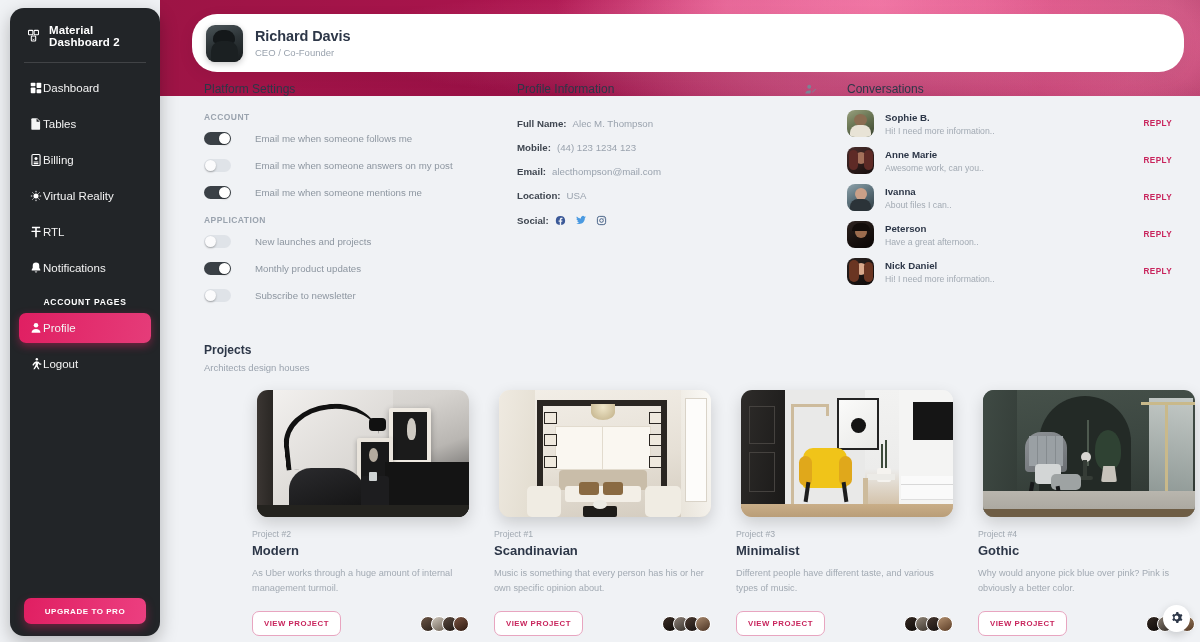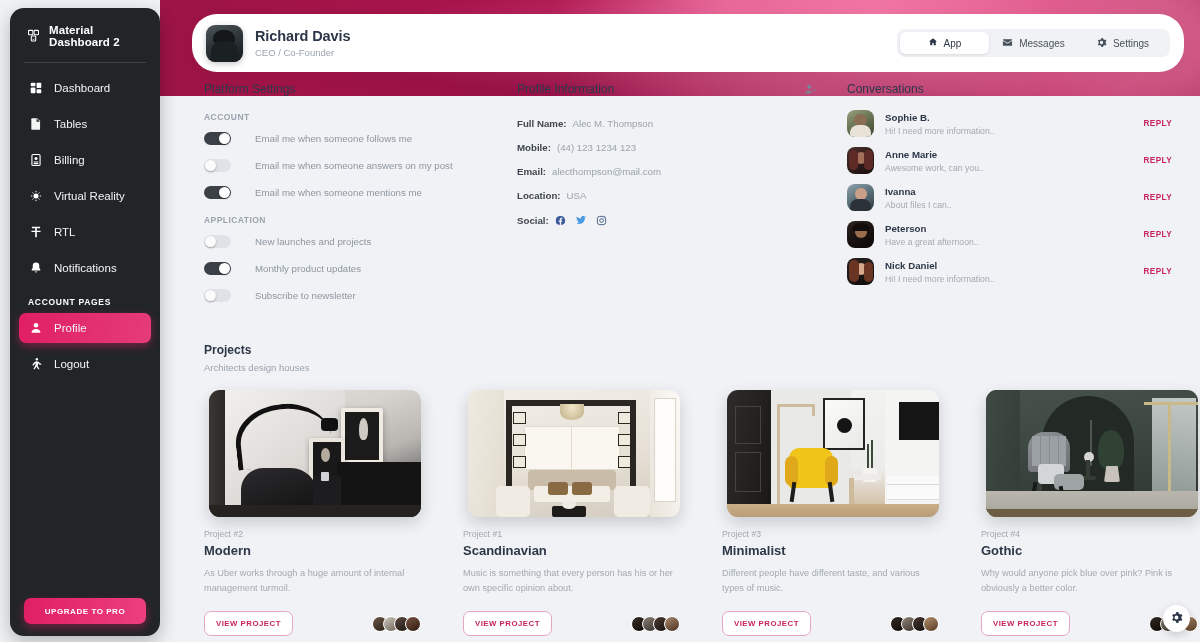--- a/index.html
+++ b/index.html
@@ -39,33 +39,33 @@
   }
   .brand {
     display: flex; align-items: center; gap: 8px;
     padding: 16px 12px 14px 16px;
   }
   .brand-title { font-size: 11.5px; font-weight: bold; letter-spacing: .1px; color:#fff; }
   .brand-divider { height:1px; background: rgba(255,255,255,0.14); margin: 0 14px 10px; }
 
   .nav-list { padding: 0 9px; }
   .nav-item {
-    display: flex; align-items: center; gap: 11px;
+    display: flex; align-items: center; 
     height: 30px; padding: 0 9px; margin-bottom: 6px;
     border-radius: 7px; cursor: pointer;
   }
   .nav-item .label { font-size: 11.5px; color: #f3f3f3; white-space: nowrap; }
   .nav-item.active {
     background: linear-gradient(100deg,#e01f62 0%,#e53c79 100%);
     box-shadow: 0 3px 8px rgba(224,31,98,0.45);
   }
   .nav-icon { width: 15px; height: 15px; display:flex; align-items:center; justify-content:center; flex:none; }
   .nav-section {
     font-size: 8.5px; font-weight: bold; letter-spacing: .7px;
-    color: #fff; padding: 8px 9px 6px 9px; text-transform: uppercase;
+    color: #fff; padding: 8px 9px 6px 9px; text-transform: uppercase; text-align: center;
   }
   .upgrade-btn {
     position: absolute; left: 14px; bottom: 12px; width: 122px; height: 26px;
     background: linear-gradient(100deg,#e01f62 0%,#ec3f80 100%);
     border-radius: 7px; border: none; color: #fff;
     font-size: 8px; font-weight: bold; letter-spacing: .55px;
     font-family: inherit; cursor: pointer;
     box-shadow: 0 4px 10px rgba(224,31,98,0.4);
   }
 
@@ -164,21 +164,21 @@
   .reply-btn {
     margin-left: auto; background: none; border: none; cursor: pointer;
     font-family: inherit; font-size: 8.2px; font-weight: bold;
     letter-spacing:.4px; color: #c8245c;
   }
 
   
   .projects { position: absolute; left: 28px; top: 343px; width: 970px; }
   .proj-title { font-size: 12px; font-weight: bold; color:#2d3748; }
   .proj-sub { font-size: 9.5px; color: #9aa3ae; margin-top: 5px; }
-  .proj-grid { display: flex; gap: 42px; margin-top: 17px; }
+  .proj-grid { display: flex; gap: 25px; margin-top: 17px; margin-left: 48px; }
   .proj-card { width: 222px; }
   .proj-img {
     width: 212px; height: 127px; border-radius: 11px; margin: 0 0 0 5px;
     box-shadow: 0 6px 16px rgba(0,0,0,0.16);
     position: relative; overflow: hidden;
   }
   .proj-no { font-size: 8.7px; color: #a2aab3; margin-top: 12px; }
   .proj-name { font-size: 13px; font-weight: bold; color:#2d3748; margin-top: 4px; }
   .proj-desc { font-size: 9.2px; line-height: 1.6; color:#a2aab3; margin-top: 8px; height: 30px; }
   .proj-foot { display:flex; align-items:center; margin-top: 15px; }
@@ -313,47 +313,20 @@
   <button class="upgrade-btn">UPGRADE TO PRO</button>
 </aside>
 
 <main class="main">
 
   <section class="card profile-card">
     <div class="avatar-lg"></div>
     <div class="prof-names">
       <div class="prof-name">Richard Davis</div>
       <div class="prof-role">CEO / Co-Founder</div>
-    </div>
-    <div class="seg-tabs">
-      <div class="seg-tab active">
-        <span>
-          <svg width="10" height="10" viewBox="0 0 24 24" fill="#2d3748">
-              <path d="M12 3L2.5 11h2.8v9h5v-5.6h3.4V20h5v-9h2.8z"></path>
-            </svg>
-        </span>
-        <span>App</span>
-      </div>
-      <div class="seg-tab">
-        <span>
-          <svg width="11" height="11" viewBox="0 0 24 24" fill="#49515c">
-              <path d="M2.5 5.5h19v13h-19z" opacity=".15"></path>
-              <path d="M3 5h18a1 1 0 0 1 1 1v.4l-10 6.3L2 6.4V6a1 1 0 0 1 1-1zm-1 3.6V18a1 1 0 0 0 1 1h18a1 1 0 0 0 1-1V8.6l-10 6.3z"></path>
-            </svg>
-        </span>
-        <span>Messages</span>
-      </div>
-      <div class="seg-tab">
-        <span>
-          <svg width="11" height="11" viewBox="0 0 24 24" fill="#49515c">
-              <path d="M12 8.4a3.6 3.6 0 1 0 0 7.2 3.6 3.6 0 0 0 0-7.2zm9.1 3.6c0 .6-.05 1.1-.14 1.7l2 1.55-1.9 3.3-2.4-.95a7.8 7.8 0 0 1-2.9 1.7L15.4 22h-3.8l-.35-2.6a7.8 7.8 0 0 1-2.9-1.7l-2.4.95-1.9-3.3 2-1.55a8.4 8.4 0 0 1 0-3.4l-2-1.55 1.9-3.3 2.4.95a7.8 7.8 0 0 1 2.9-1.7L11.6 2h3.8l.35 2.8c1.07.34 2.05.92 2.9 1.7l2.4-.95 1.9 3.3-2 1.55c.09.55.14 1.1.14 1.6z"></path>
-            </svg>
-        </span>
-        <span>Settings</span>
-      </div>
     </div>
   </section>
 
   <section class="cols">
 
     <div class="col-a">
       <div class="col-title">Platform Settings</div>
       <div class="col-sub-label">ACCOUNT</div>
 
       <div class="switch-row">

